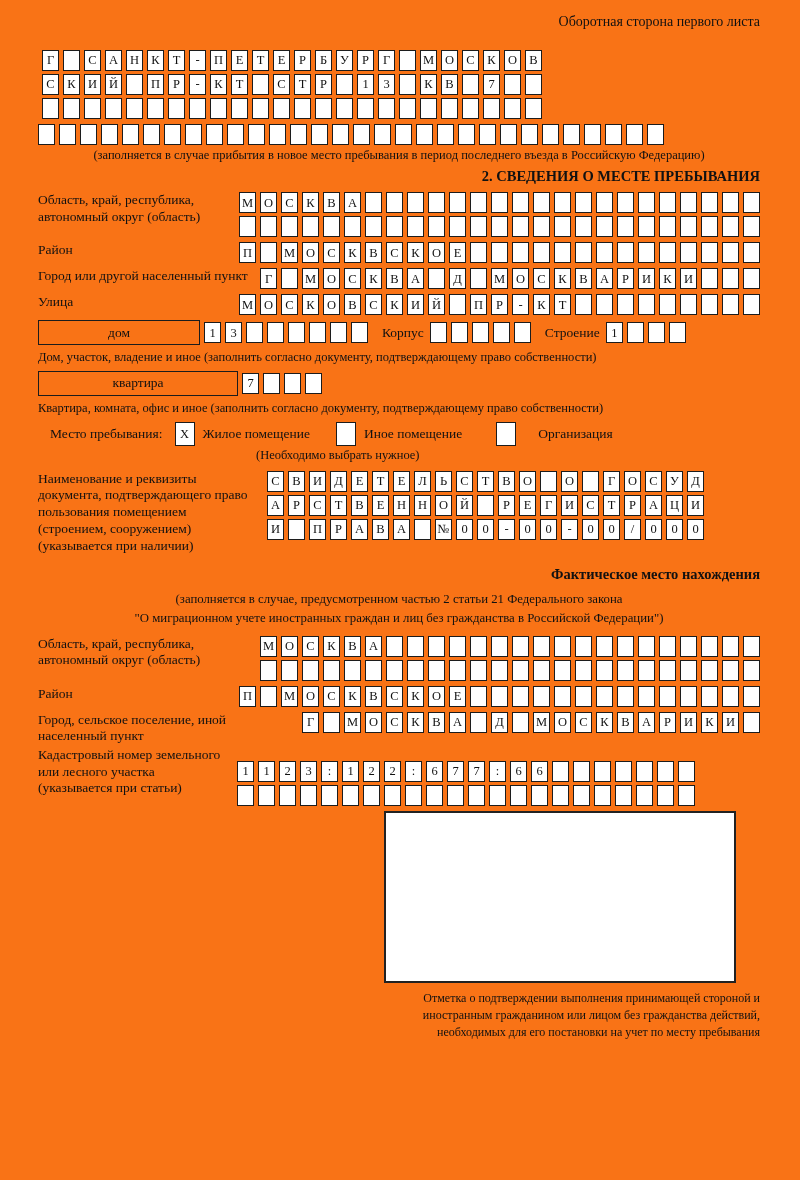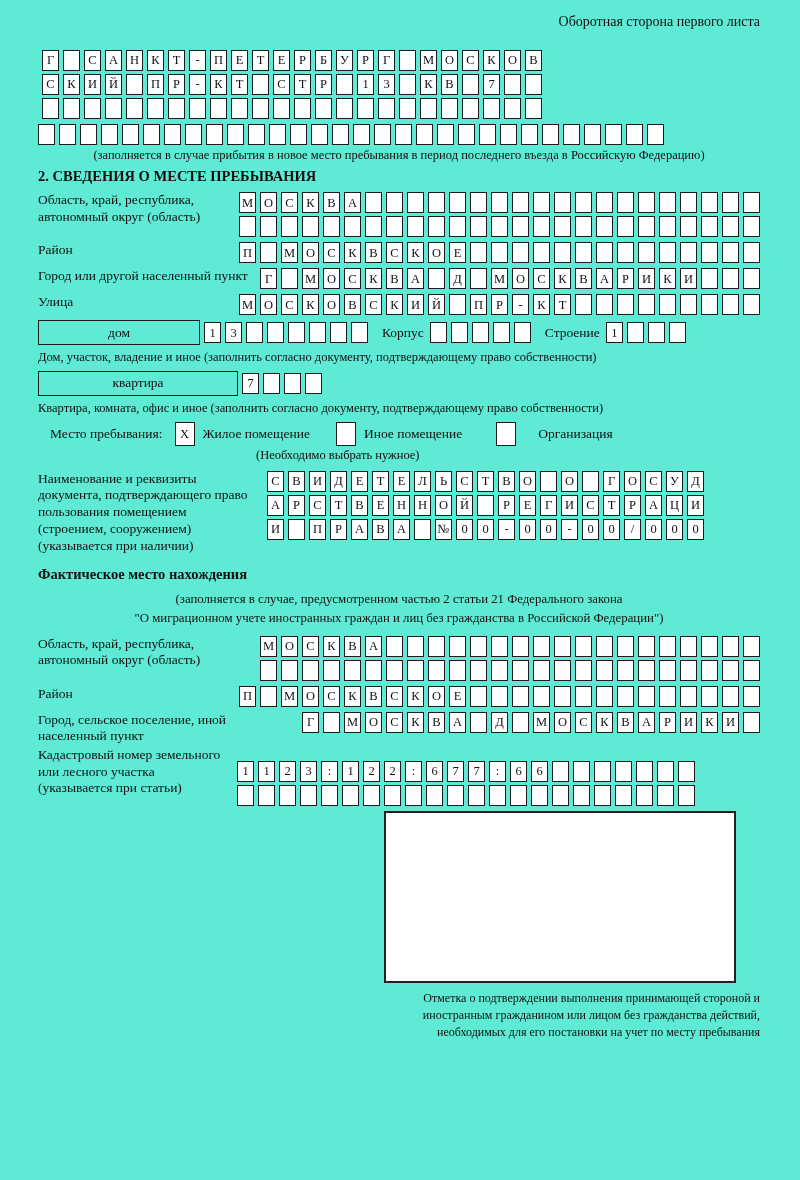--- a/index.html
+++ b/index.html
@@ -1,30 +1,30 @@
 <!DOCTYPE html>
 <html><head>
 <meta charset="utf-8">
 <style>
   *{box-sizing:border-box;margin:0;padding:0}
   html,body{background:#fff}
   body{width:800px;color:#111;font-family:"Liberation Serif","DejaVu Serif",serif;font-size:13.5px}
-  .page{width:800px;min-height:1180px;padding:14px 40px 10px 38px;background:#5eead4}
+  .page{width:800px;min-height:1180px;padding:14px 40px 10px 38px;background:#f97316}
   .hdr{text-align:right;font-size:14px;margin-bottom:20px}
   .frow{display:flex;align-items:flex-start;margin-bottom:2px}
   .lbl{flex:1 1 auto;padding-right:6px;line-height:1.24}
   .rows{flex:0 0 auto}
   .cells{display:flex;justify-content:flex-end;margin-bottom:3px}
   .cell{flex:0 0 auto;width:17px;height:21px;border:1.5px solid #1c1c1c;margin-left:4px;
         display:flex;align-items:center;justify-content:center;font-size:12.5px;line-height:1;background:#fff}
   .fullrow{justify-content:flex-start;margin-bottom:2px}
   .fullrow .cell{margin-left:0;margin-right:4px}
   .note{font-size:12.5px;line-height:1.3;margin-bottom:5px}
   .center{text-align:center}
-  .sectitle{text-align:left;font-weight:bold;font-size:14.5px;margin:4px 0 7px}
+  .sectitle{text-align:right;font-weight:bold;font-size:14.5px;margin:4px 0 7px}
   .houserow{display:flex;align-items:center;margin:1px 0 4px}
   .wbox{height:25px;border:1.5px solid #1c1c1c;display:flex;align-items:center;justify-content:center;flex:0 0 auto}
   .inline{margin-bottom:0}
   .inlbl{margin:0 2px 0 14px;white-space:nowrap}
   .stayrow{display:flex;align-items:center;margin:4px 12px 2px}
   .opt{display:flex;align-items:center}
   .cb{width:20px;height:24px;margin-left:12px}
   .optlbl{margin-left:8px}
   .staynote{font-size:12.5px;margin:2px 0 8px 218px}
   .docblock{margin-top:2px;margin-bottom:12px}

